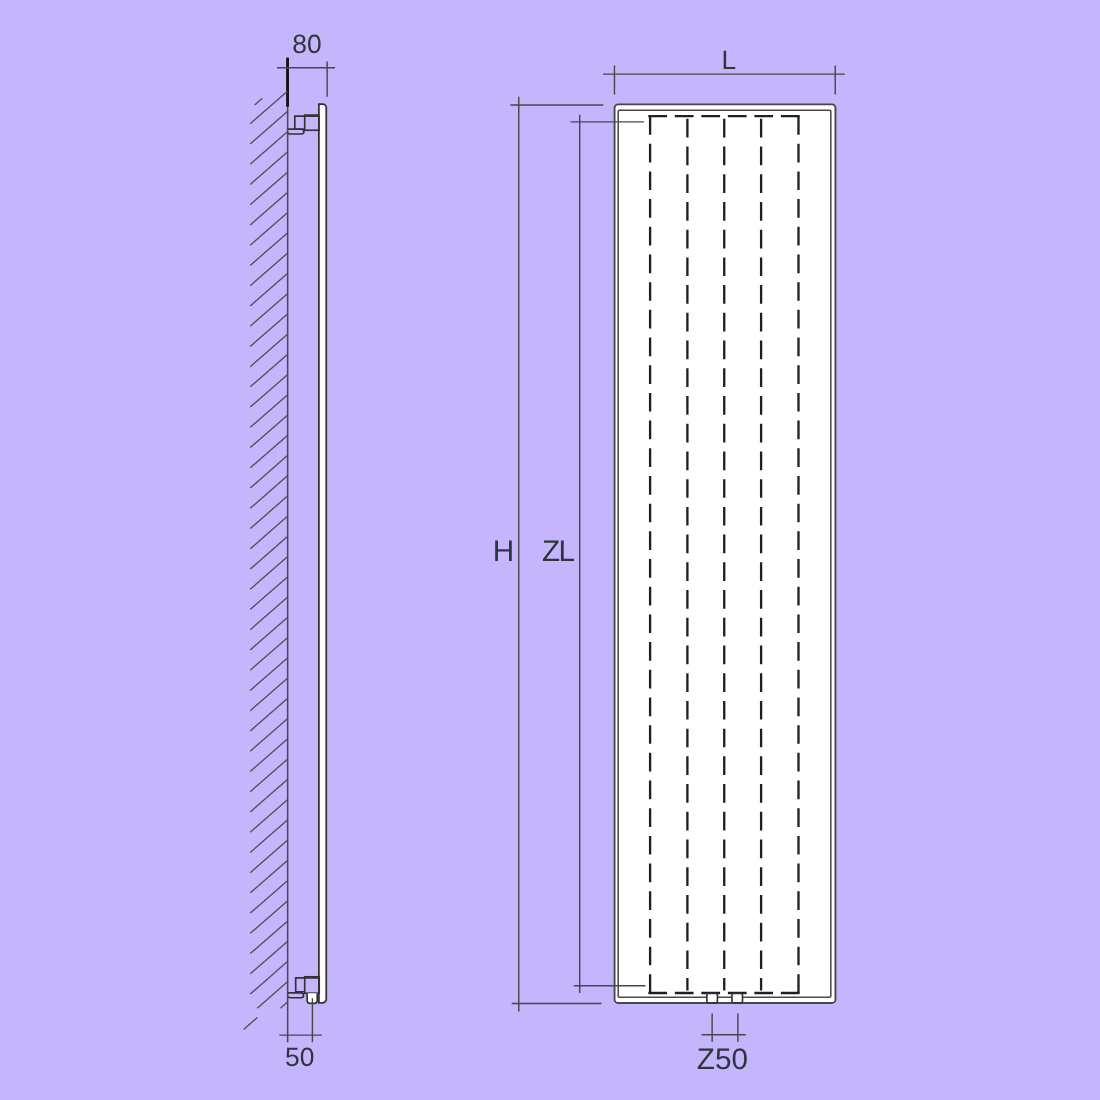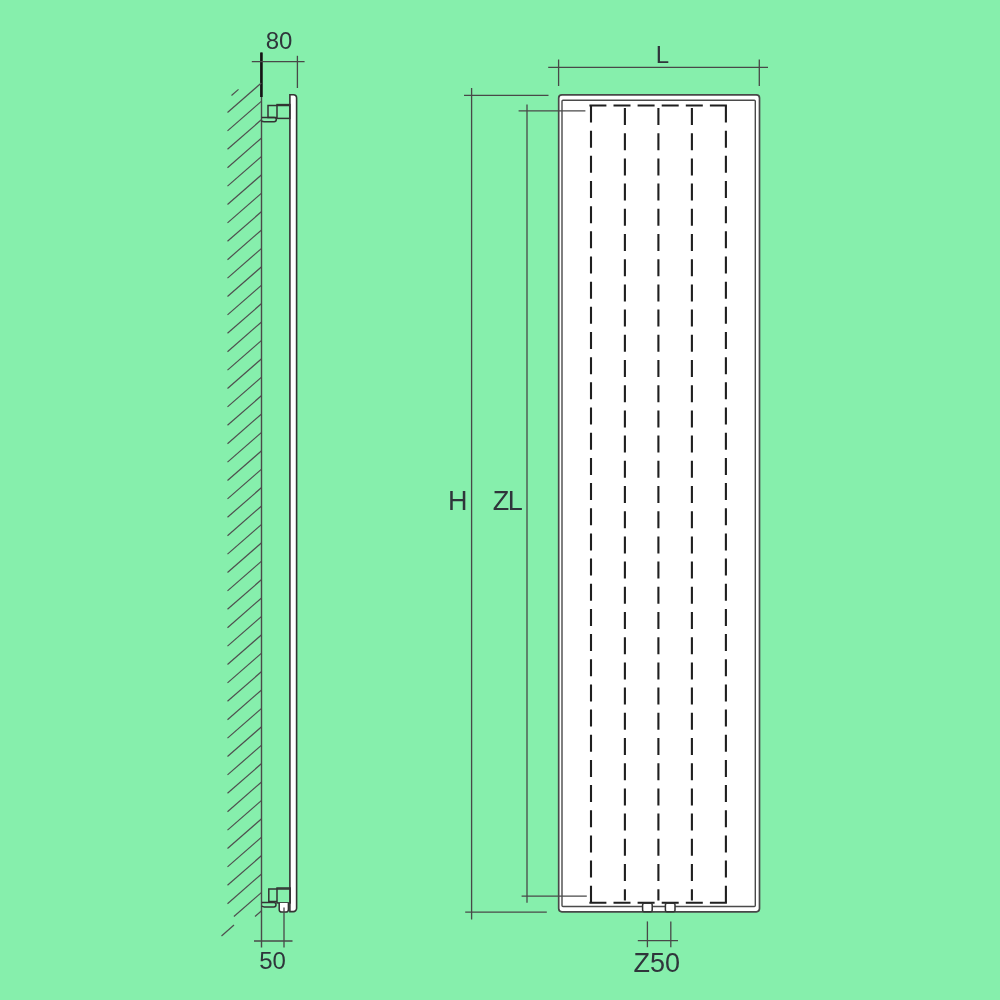--- a/index.html
+++ b/index.html
@@ -1,16 +1,16 @@
 <!DOCTYPE html>
 <html><head>
 <meta charset="utf-8">
 <style>
   html,body { margin:0; padding:0; background:#ffffff; }
-  .wrap { width:1000px; height:1000px; position:relative; background:#86efac; }
+  .wrap { width:1000px; height:1000px; position:relative; background:#c4b5fd; }
   text { font-family:"Liberation Sans", sans-serif; fill:#2f353b; }
 </style>
 </head>
 <body>
 <div class="wrap">
 <svg width="1000" height="1000" viewBox="0 0 1000 1000">
 
   <line x1="261.5" y1="52.5" x2="261.5" y2="947.5" stroke="#4a4a4a" stroke-width="1.4"></line>
 
   <line x1="261.4" y1="52.5" x2="261.4" y2="97" stroke="#141414" stroke-width="2.6"></line>

